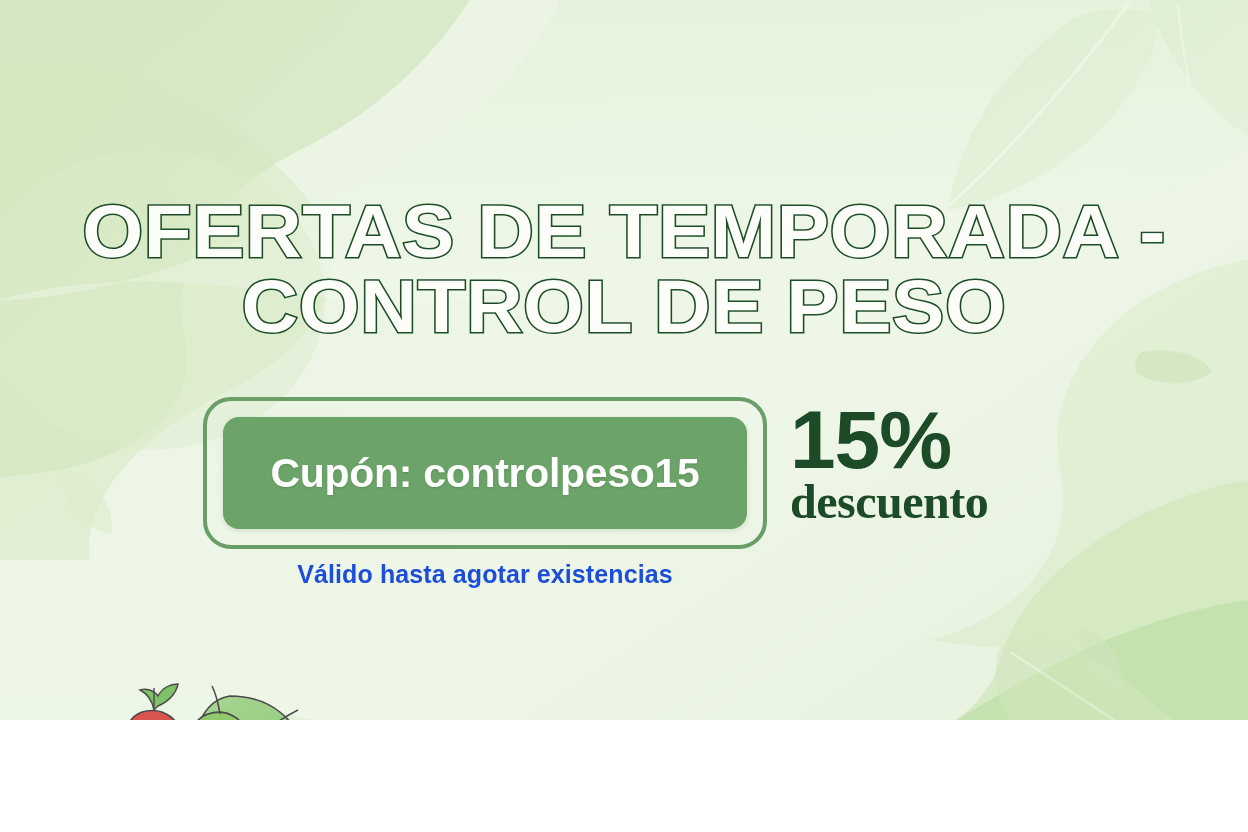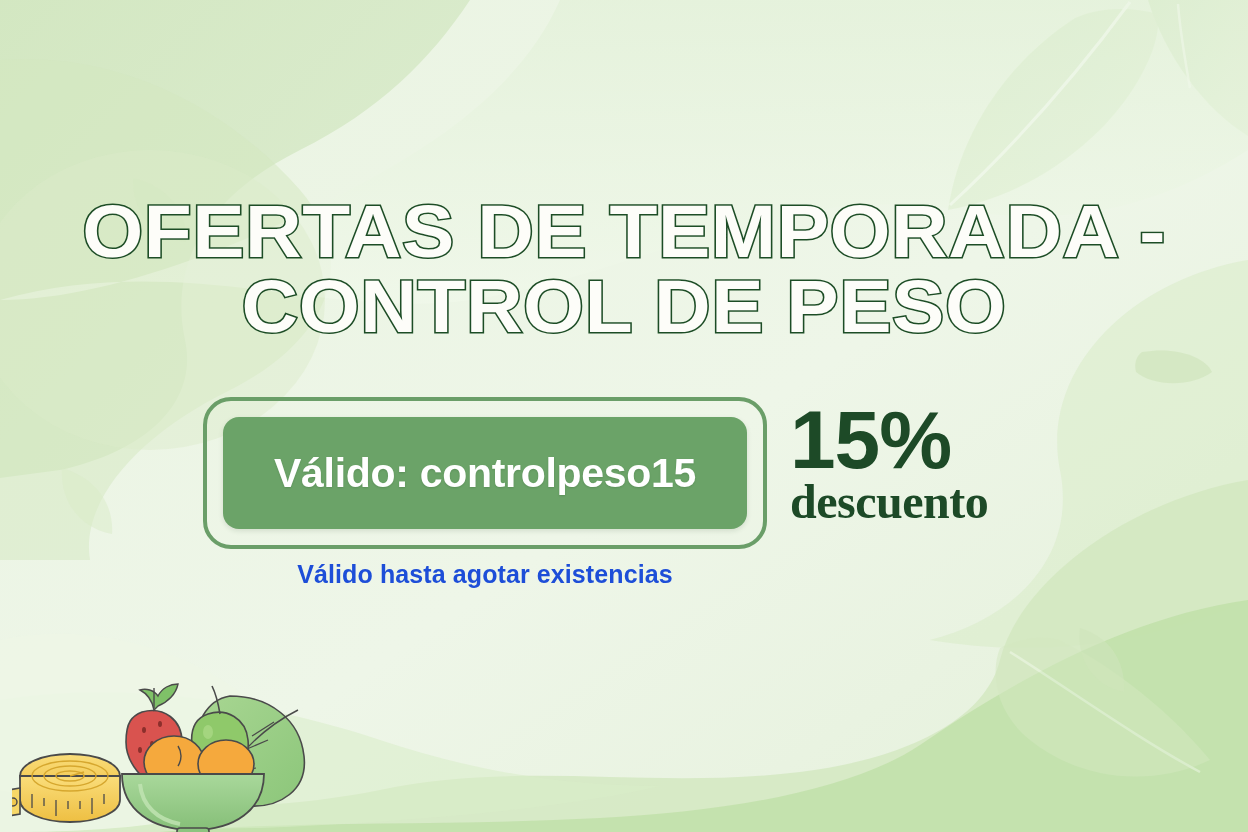--- a/index.html
+++ b/index.html
@@ -3,21 +3,21 @@
 <meta charset="utf-8">
 <style>
   html, body {
     margin: 0;
     padding: 0;
     background: #ffffff;
   }
   #banner {
     position: relative;
     width: 1248px;
-    height: 832px;
+    height: 720px;
     overflow: hidden;
     background: #e9f3e1;
     font-family: "Liberation Sans", sans-serif;
     -webkit-font-smoothing: antialiased;
   }
   #bg-svg {
     position: absolute;
     inset: 0;
     width: 1248px;
     height: 832px;
@@ -220,21 +220,21 @@
 
   <div class="content">
 
     <div class="title-block">
       <span class="title-line l1">OFERTAS DE TEMPORADA -</span>
       <span class="title-line l2">CONTROL DE PESO</span>
     </div>
 
     <div class="coupon-outer"></div>
     <div class="coupon-inner">
-      <span class="coupon-text">Válido: controlpeso15</span>
+      <span class="coupon-text">Cupón: controlpeso15</span>
     </div>
 
     <div class="validity">Válido hasta agotar existencias</div>
 
     <div class="discount">
       <span class="discount-pct">15%</span>
       <span class="discount-word">descuento</span>
     </div>
 
     <div class="illustration">

